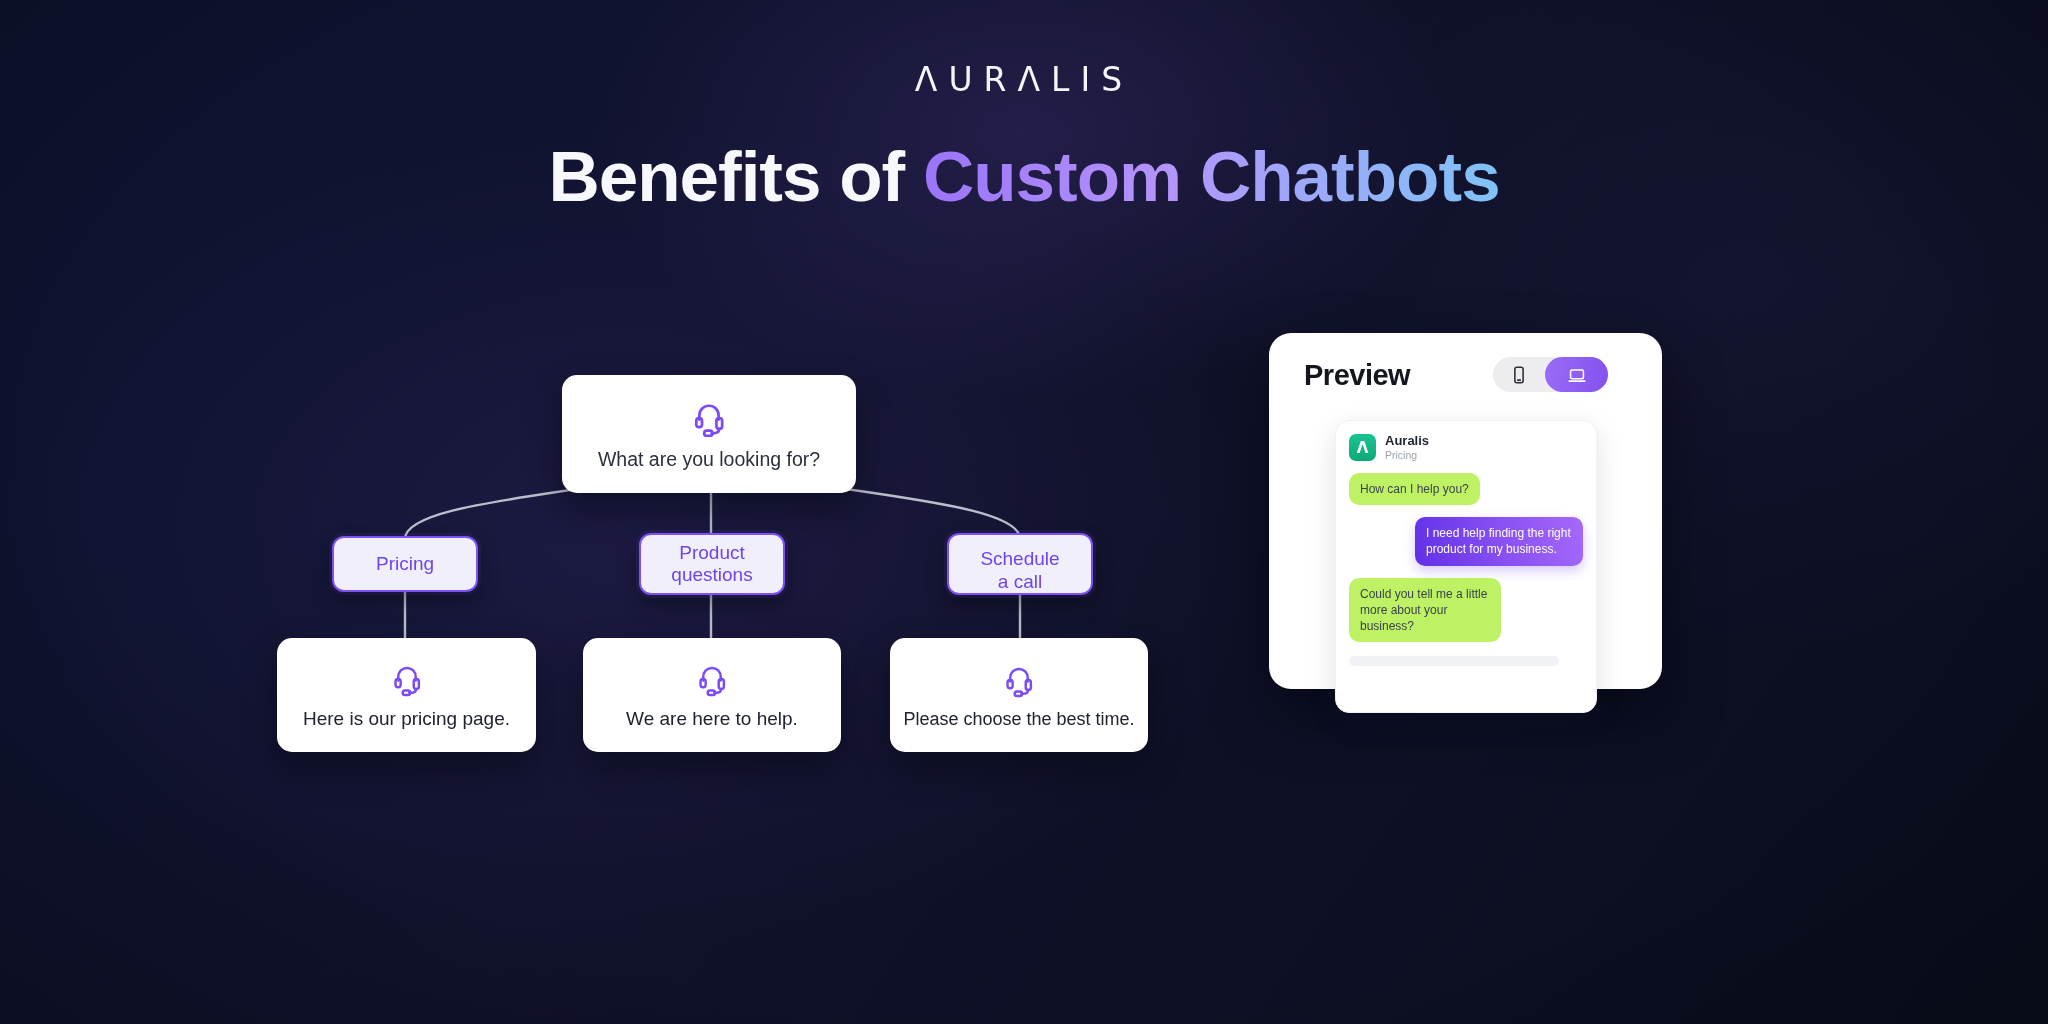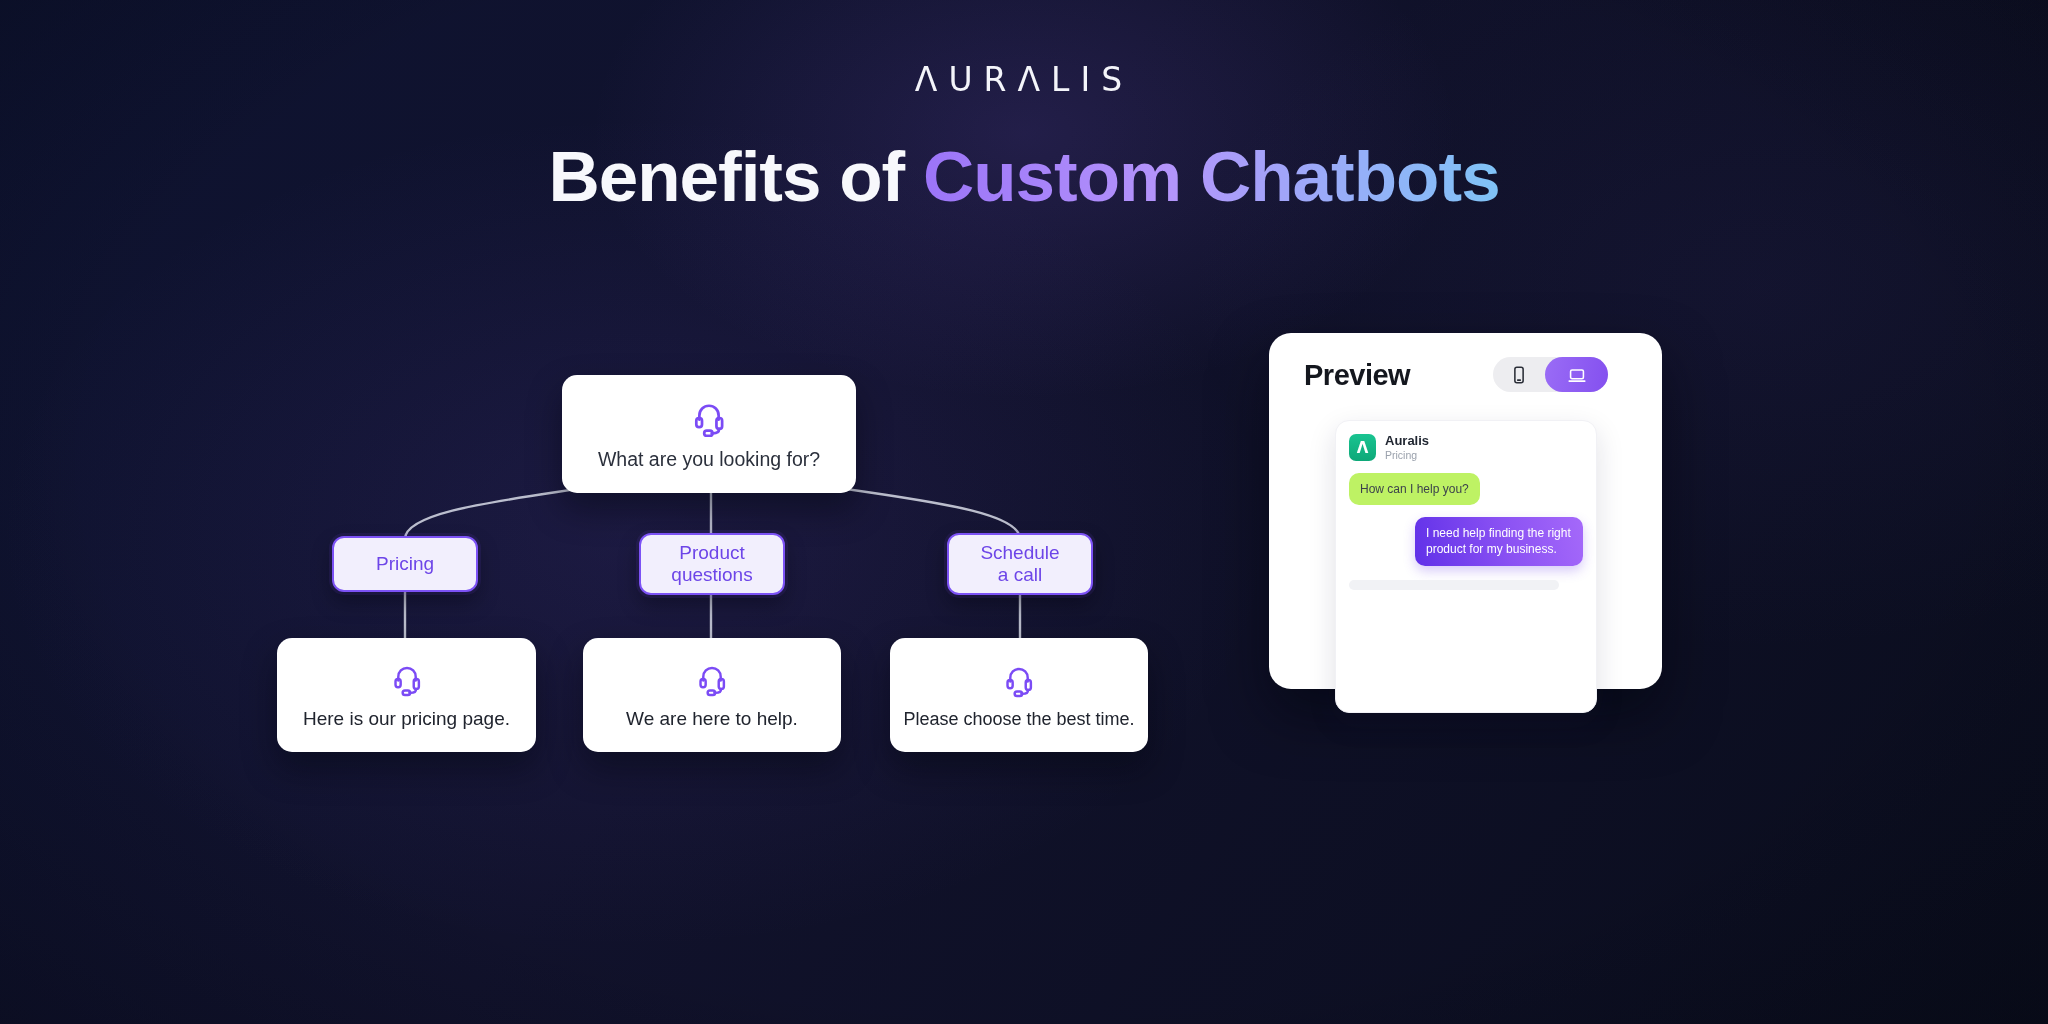--- a/index.html
+++ b/index.html
@@ -46,21 +46,21 @@
   .node-root .q { font-size:19.5px; color:#2b303c; font-weight:400; }
 
   .node-option {
     background:#f2effd; border:2.5px solid #7c52f5; border-radius:12px;
     color:#6d45e8; font-size:19px; line-height:1.18; font-weight:400;
     box-shadow:0 0 0 3px rgba(124,82,245,0.10), 0 10px 20px rgba(2,4,12,0.35);
     cursor:pointer;
   }
   .opt-pricing  { left:332px; top:536px; width:146px; height:56px;align-items:center; }
   .opt-product  { left:639px; top:533px; width:146px; height:62px; }
-  .opt-schedule { left:947px; top:533px; width:146px; height:62px; }
+  .opt-schedule { left:947px; top:533px; width:146px; height:62px;justify-content:flex-end; }
   .opt-product  .lbl { max-width:112px; }
   .opt-schedule .lbl { max-width:92px; }
 
   .node-response { width:259px; height:114px; gap:10px; }
   .resp-1 { left:277px; top:638px; }
   .resp-2 { left:583px; top:638px; width:258px; }
   .resp-3 { left:890px; top:638px; width:258px; }
   .node-response .r { font-size:19px; color:#20242e; }
   .resp-3 .r { font-size:18px; }
 
@@ -212,18 +212,19 @@
       <div class="chat-header">
         <div class="avatar">Λ</div>
         <div>
           <div class="agent-name">Auralis</div>
           <div class="agent-status">Pricing</div>
         </div>
       </div>
       <div class="messages">
         <div class="bubble bot b1">How can I help you?</div>
         <div class="bubble user b2">I need help finding the right product for my business.</div>
+        <div class="bubble bot b3">Could you tell me a little more about your business?</div>
       </div>
       <div class="chat-input"></div>
     </div>
   </div>
 
 </div>
 
 </body></html>

